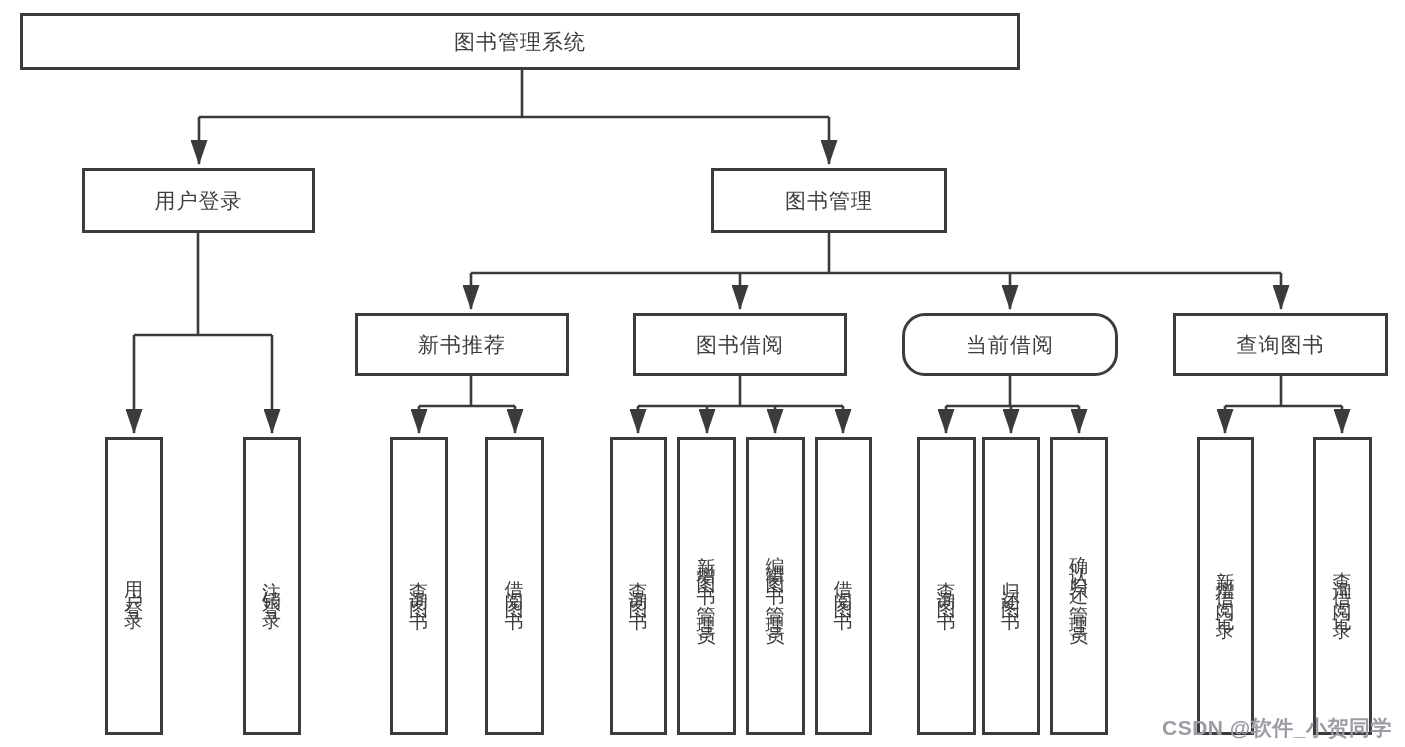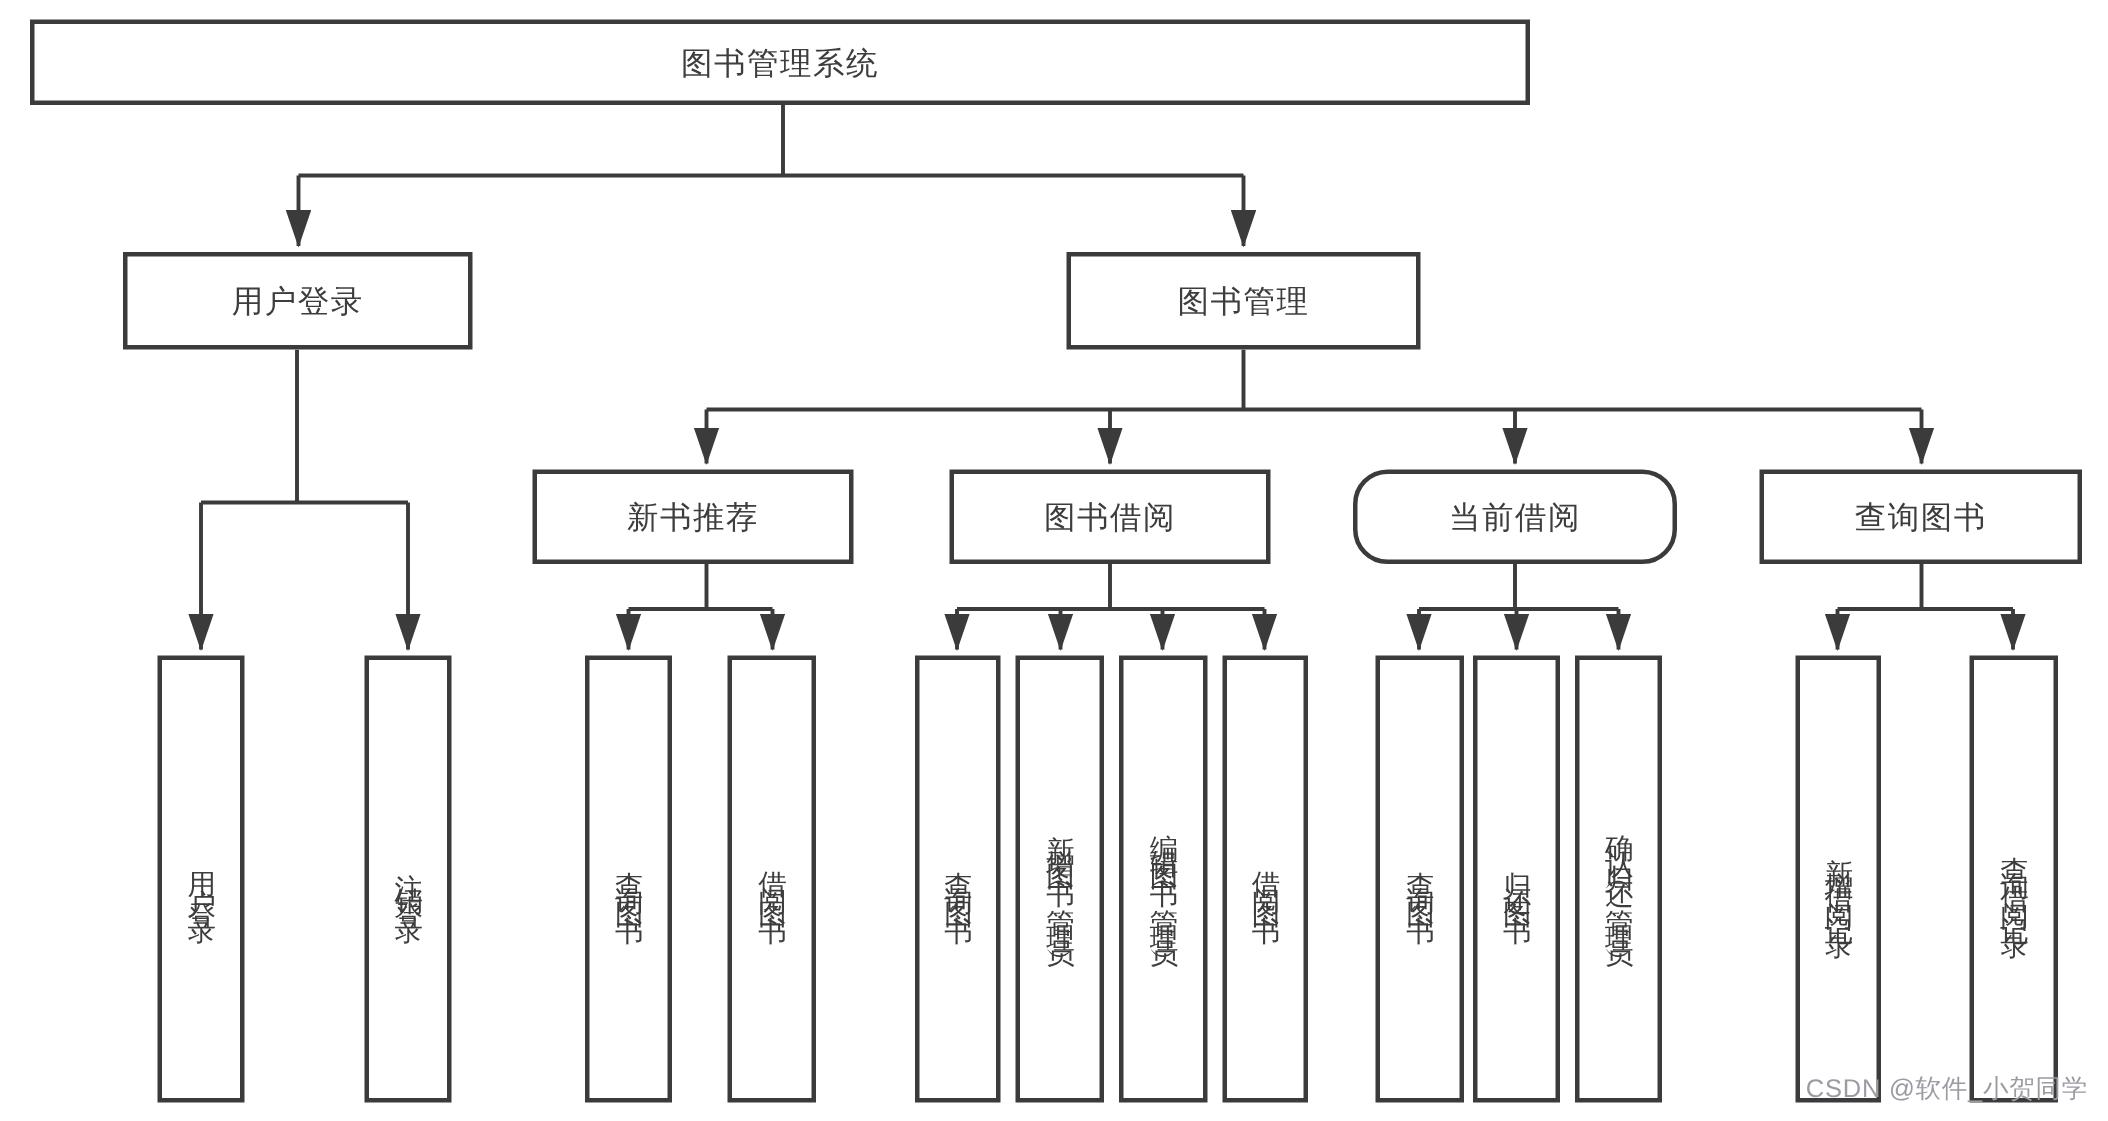--- a/index.html
+++ b/index.html
@@ -55,24 +55,25 @@
     font-size: 19px;
     line-height: 1;
     letter-spacing: 10px;
     color: var(--text);
     white-space: nowrap;
   }
   .watermark {
     position: absolute;
     top: 714px;
     right: 13px;
-    font-size: 17px;
+    font-size: 21px;
     color: var(--watermark);
     letter-spacing: 0.5px;
     white-space: nowrap;
+    font-weight: bold;
   }
 </style>
 </head>
 <body>
 
 <div class="canvas">
 
   <svg class="connectors" viewBox="0 0 1405 747" xmlns="http://www.w3.org/2000/svg" aria-hidden="true">
     <defs>
       <marker id="ah" viewBox="0 0 25 17" markerWidth="25" markerHeight="17" refX="24" refY="8.5" orient="auto" markerUnits="userSpaceOnUse">

